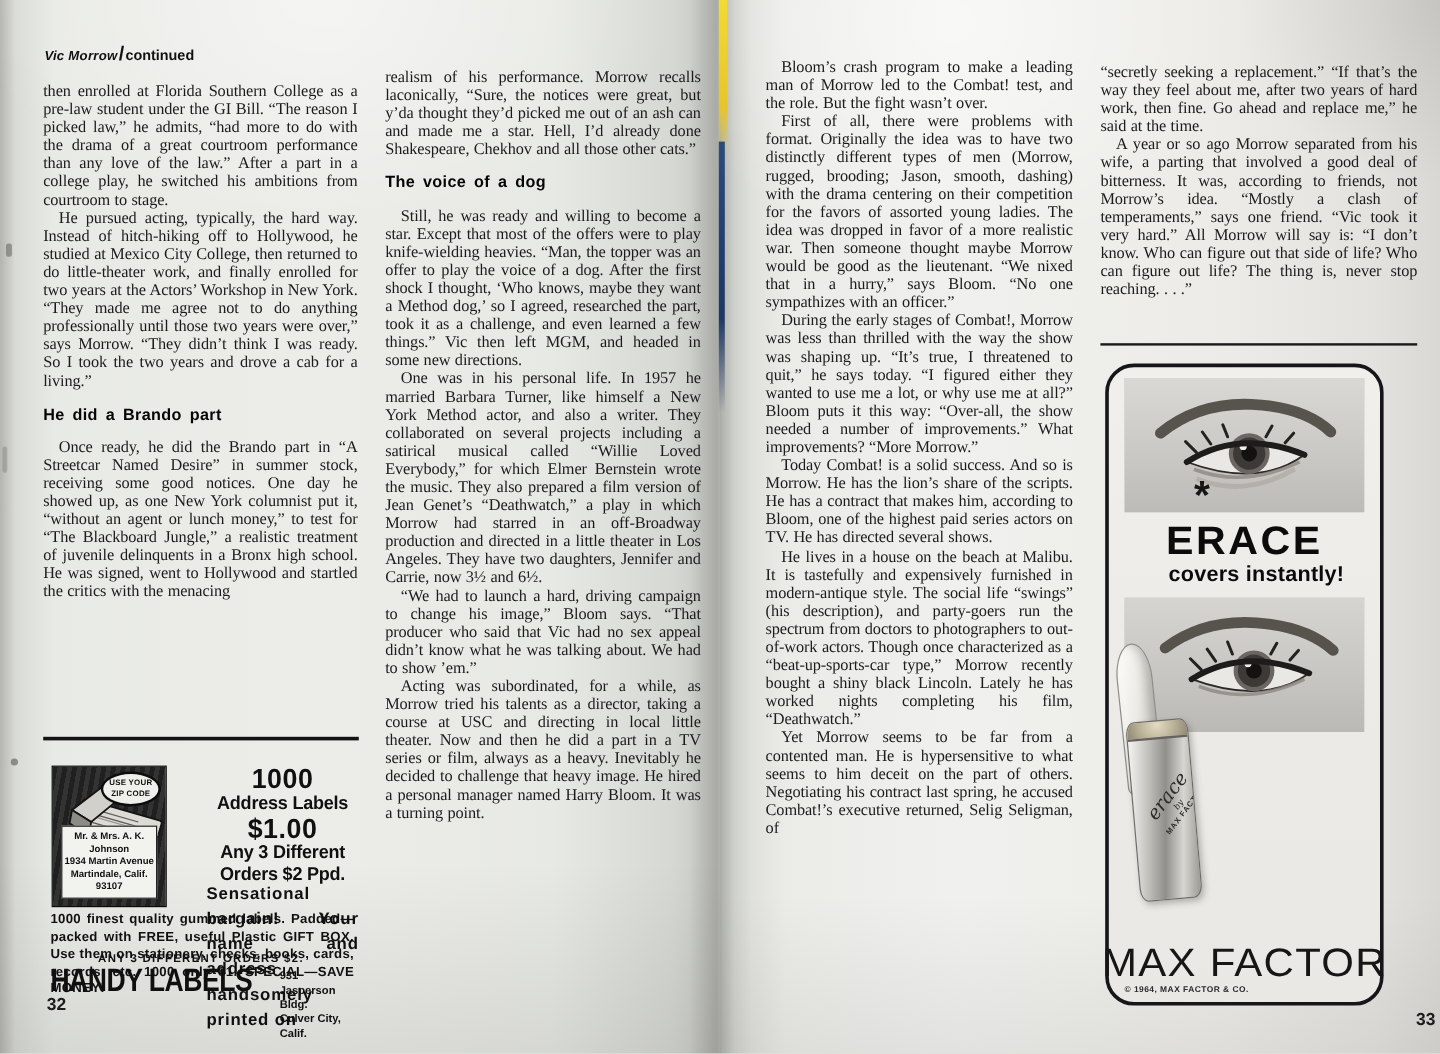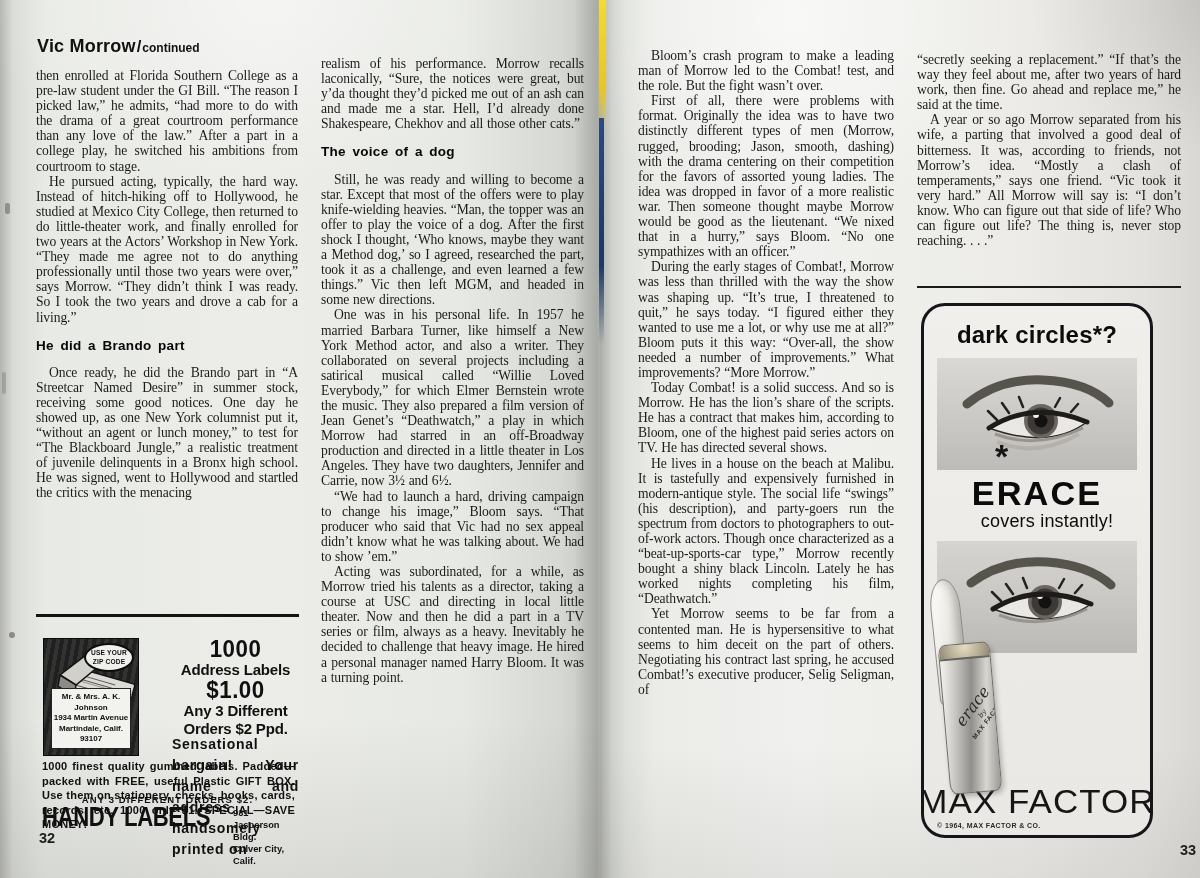--- a/index.html
+++ b/index.html
@@ -41,21 +41,21 @@
     position:absolute; left:599px; top:118px; width:5px; height:226px; z-index:3;
     background:linear-gradient(180deg, #2c4a7c 0%, #1e3763 65%, rgba(30,55,99,0) 100%);
   }
   .edge-mark { position:absolute; z-index:3; background:#4c4c48; }
   .m1 { left:5px; top:203px; width:5px; height:11px; opacity:.45; border-radius:2px; }
   .m2 { left:9px; top:632px; width:6px; height:6px; opacity:.55; border-radius:50%; }
   .m3 { left:2px; top:372px; width:4px; height:22px; opacity:.25; border-radius:2px; }
 
   
   #page-header { position:absolute; left:37px; top:36px; z-index:4; font-family:"Liberation Sans", sans-serif; color:#111; white-space:nowrap; }
-  .hdr-name  { font-weight:bold; font-size:18px; letter-spacing:0.2px; }
+  .hdr-name  { font-weight:bold; font-size:11px; letter-spacing:0.2px;font-style:italic; }
   .hdr-slash { font-weight:bold; font-size:16.5px; padding:0 1px; }
   .hdr-cont  { font-weight:bold; font-size:12px; }
 
   
   .col { position:absolute; z-index:4; text-align:justify; font-size:13.6px; line-height:15.1px; color:#1b1b1b; letter-spacing:-0.1px; word-spacing:0.4px; }
   .col p { text-align:justify; }
   .col p.ind { text-indent:13px; }
   .subhead {
     font-family:"Liberation Sans", sans-serif; font-weight:bold;
     font-size:13.5px; letter-spacing:0.3px; word-spacing:2.5px;
@@ -107,21 +107,21 @@
   
   #mf-ad {
     position:absolute; left:921px; top:303px; width:232px; height:535px; z-index:4;
     border:3px solid #15151a; border-radius:24px;
     background:linear-gradient(180deg, #f0efec 0%, #ebeae6 60%, #e9e8e4 100%);
   }
   .mf-headline { margin-top:15px; text-align:center; font-family:"Liberation Sans", sans-serif; font-weight:bold; font-size:24px; letter-spacing:0.2px; color:#0c0c0c; }
   .mf-photo { position:relative; margin:9px auto 0; width:200px; height:112px; overflow:hidden; background:#cdcbc7; }
   .mf-ast { position:absolute; left:58px; bottom:-6px; font-family:"Liberation Sans", sans-serif; font-weight:bold; font-size:34px; color:#161616; }
   .mf-brand   { margin-top:7px; text-align:center; font-family:"Liberation Sans", sans-serif; font-weight:bold; font-size:33px; line-height:1; letter-spacing:2px; color:#0b0b0b; transform:scaleX(1.04); }
-  .mf-tagline { margin-top:1px; text-align:center; font-family:"Liberation Sans", sans-serif; font-weight:normal; font-size:18px; letter-spacing:0.2px; color:#0b0b0b;padding-left:20px; }
+  .mf-tagline { margin-top:1px; text-align:center; font-family:"Liberation Sans", sans-serif; font-weight:bold; font-size:18px; letter-spacing:0.2px; color:#0b0b0b;padding-left:20px; }
   .mf-photo2  { margin-top:9px; }
   .mf-bottom  { position:relative; height:148px; }
   .mf-product { position:absolute; left:-2px; top:-74px; width:90px; height:218px; z-index:6; }
   .mf-bullet {
     position:absolute; left:12px; top:0; width:30px; height:126px;
     background:linear-gradient(100deg, #fbfbf8 8%, #ecebe6 45%, #cac8c2 88%);
     border:1px solid #8e8d88;
     border-radius:15px 15px 6px 6px / 30px 30px 6px 6px;
     transform:rotate(-6deg);
     box-shadow:inset -5px -2px 8px rgba(60,60,55,0.25);
@@ -183,21 +183,21 @@
     <p class="ind">“We had to launch a hard, driving campaign to change his image,” Bloom says. “That producer who said that Vic had no sex appeal didn’t know what he was talking about. We had to show ’em.”</p>
     <p class="ind">Acting was subordinated, for a while, as Morrow tried his talents as a director, taking a course at USC and directing in local little theater. Now and then he did a part in a TV series or film, always as a heavy. Inevitably he decided to challenge that heavy image. He hired a personal manager named Harry Bloom. It was a turning point.</p>
   </div>
 
   <div class="col" id="col3">
     <p class="ind">Bloom’s crash program to make a leading man of Morrow led to the Combat! test, and the role. But the fight wasn’t over.</p>
     <p class="ind">First of all, there were problems with format. Originally the idea was to have two distinctly different types of men (Morrow, rugged, brooding; Jason, smooth, dashing) with the drama centering on their competition for the favors of assorted young ladies. The idea was dropped in favor of a more realistic war. Then someone thought maybe Morrow would be good as the lieutenant. “We nixed that in a hurry,” says Bloom. “No one sympathizes with an officer.”</p>
     <p class="ind">During the early stages of Combat!, Morrow was less than thrilled with the way the show was shaping up. “It’s true, I threatened to quit,” he says today. “I figured either they wanted to use me a lot, or why use me at all?” Bloom puts it this way: “Over-all, the show needed a number of improvements.” What improvements? “More Morrow.”</p>
     <p class="ind">Today Combat! is a solid success. And so is Morrow. He has the lion’s share of the scripts. He has a contract that makes him, according to Bloom, one of the highest paid series actors on TV. He has directed several shows.</p>
     <p class="ind">He lives in a house on the beach at Malibu. It is tastefully and expensively furnished in modern-antique style. The social life “swings” (his description), and party-goers run the spectrum from doctors to photographers to out-of-work actors. Though once characterized as a “beat-up-sports-car type,” Morrow recently bought a shiny black Lincoln. Lately he has worked nights completing his film, “Deathwatch.”</p>
-    <p class="ind">Yet Morrow seems to be far from a contented man. He is hypersensitive to what seems to him deceit on the part of others. Negotiating his contract last spring, he accused Combat!’s executive producer, Selig Seligman, of</p>
+    <p class="ind">Yet Morrow seems to be far from a contented man. He is hypersensitive to what seems to him deceit on the part of others. Negotiating his contract last spring, he accused Combat!’s executive returned, Selig Seligman, of</p>
   </div>
 
   <div class="col" id="col4">
     <p>“secretly seeking a replacement.” “If that’s the way they feel about me, after two years of hard work, then fine. Go ahead and replace me,” he said at the time.</p>
     <p class="ind">A year or so ago Morrow separated from his wife, a parting that involved a good deal of bitterness. It was, according to friends, not Morrow’s idea. “Mostly a clash of temperaments,” says one friend. “Vic took it very hard.” All Morrow will say is: “I don’t know. Who can figure out that side of life? Who can figure out life? The thing is, never stop reaching. . . .”</p>
   </div>
 
   <div id="handy-rule"></div>
 
   <div id="handy-ad">
@@ -238,21 +238,20 @@
         <div>Culver City, Calif.</div>
       </div>
     </div>
   </div>
 
   <div class="pagenum" id="pn32">32</div>
 
   <div id="col4-rule"></div>
 
   <div id="mf-ad">
-    <div class="mf-headline">dark circles*?</div>
 
     <div class="mf-photo">
       <svg width="200" height="112" viewBox="0 0 200 112">
         <defs>
           <linearGradient id="ph1" x1="0" y1="0" x2="0" y2="1">
             <stop offset="0" stop-color="#dad8d4"></stop>
               <stop offset="0.55" stop-color="#cbc9c5"></stop>
               <stop offset="1" stop-color="#bdbbb7"></stop>
           </linearGradient>
         </defs>

